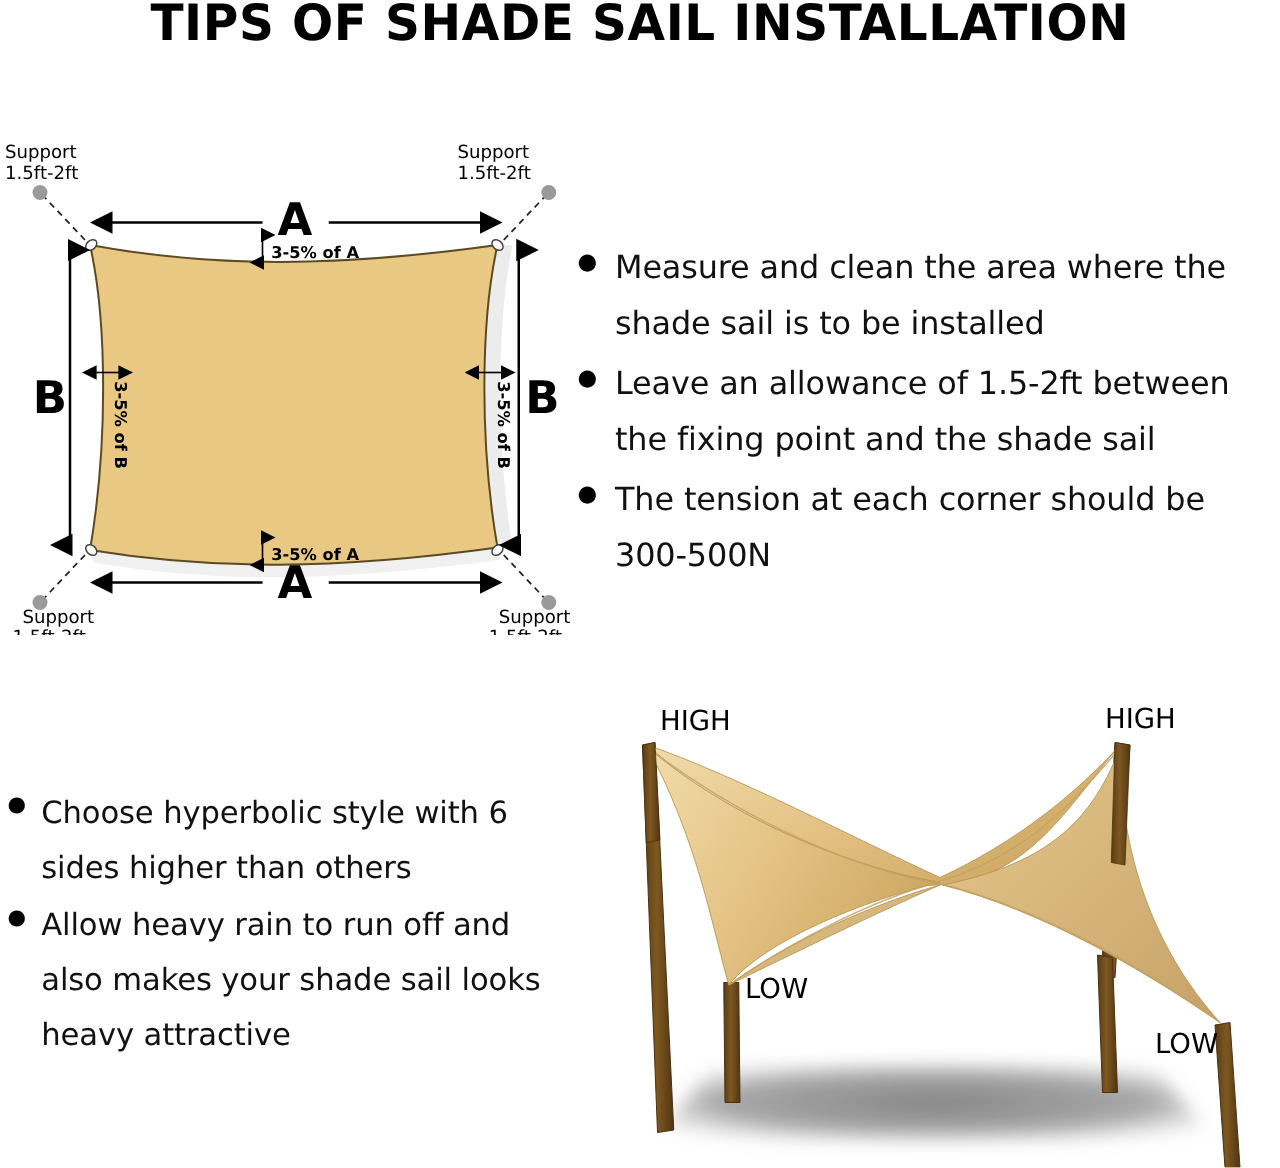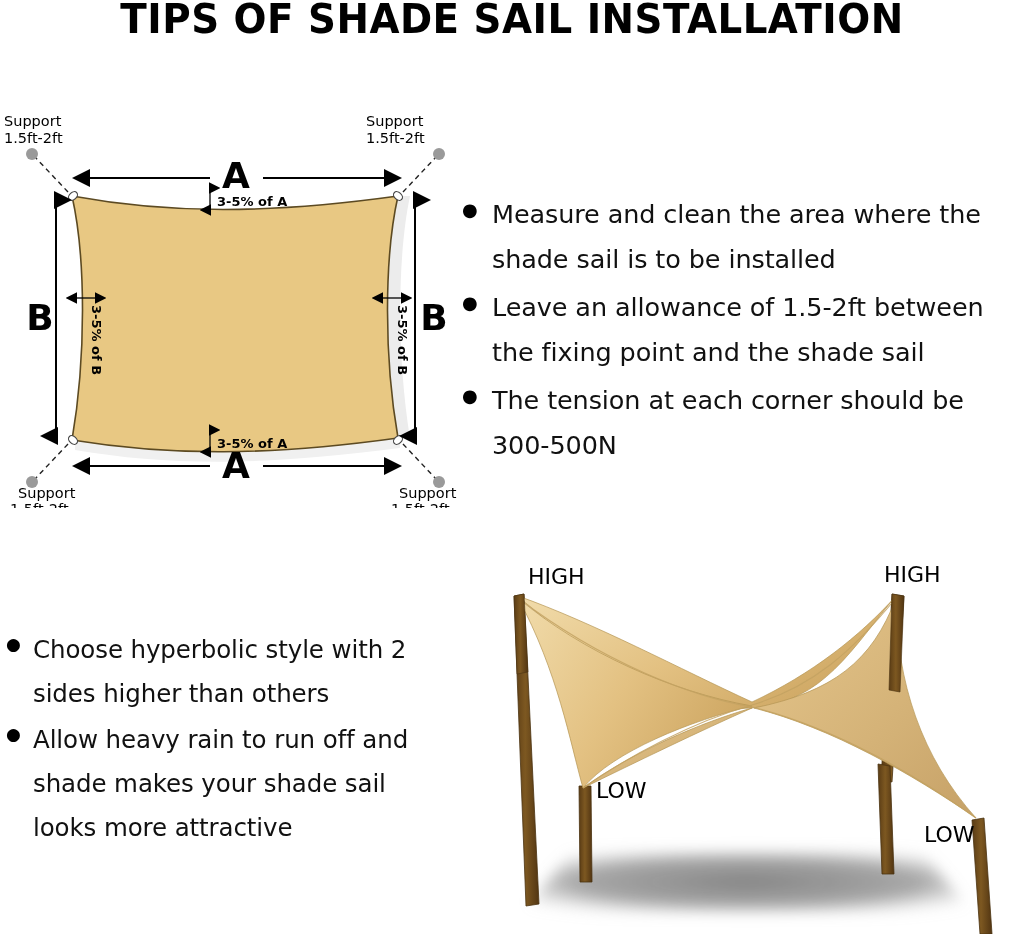--- a/index.html
+++ b/index.html
@@ -206,25 +206,25 @@
     </div>
     <div class="bullet-row">
       <span class="bullet-dot">●</span>
       <span class="bullet-text">The tension at each corner should be 300-500N</span>
     </div>
   </div>
 
   <div class="bullets" id="bullets-left">
     <div class="bullet-row">
       <span class="bullet-dot">●</span>
-      <span class="bullet-text">Choose hyperbolic style with 2 sides higher than others</span>
-    </div>
-    <div class="bullet-row">
-      <span class="bullet-dot">●</span>
-      <span class="bullet-text">Allow heavy rain to run off and shade makes your shade sail looks more attractive</span>
+      <span class="bullet-text">Choose hyperbolic style with 6 sides higher than others</span>
+    </div>
+    <div class="bullet-row">
+      <span class="bullet-dot">●</span>
+      <span class="bullet-text">Allow heavy rain to run off and also makes your shade sail looks heavy attractive</span>
     </div>
   </div>
 
   <svg class="panel" id="hyper-diagram" viewBox="0 0 572 382">
 
     <path d="M 120,300 L 470,300 L 520,360 L 70,360 Z" fill="url(#shadowGrad)" filter="url(#blurShadow)"></path>
 
     <polygon points="62,44 72,42 87,352 74,354" fill="url(#postGrad)" stroke="#4a3210" stroke-width="0.8"></polygon>
 
     <polygon points="680,0 690,0 690,0 680,0" fill="none"></polygon>

